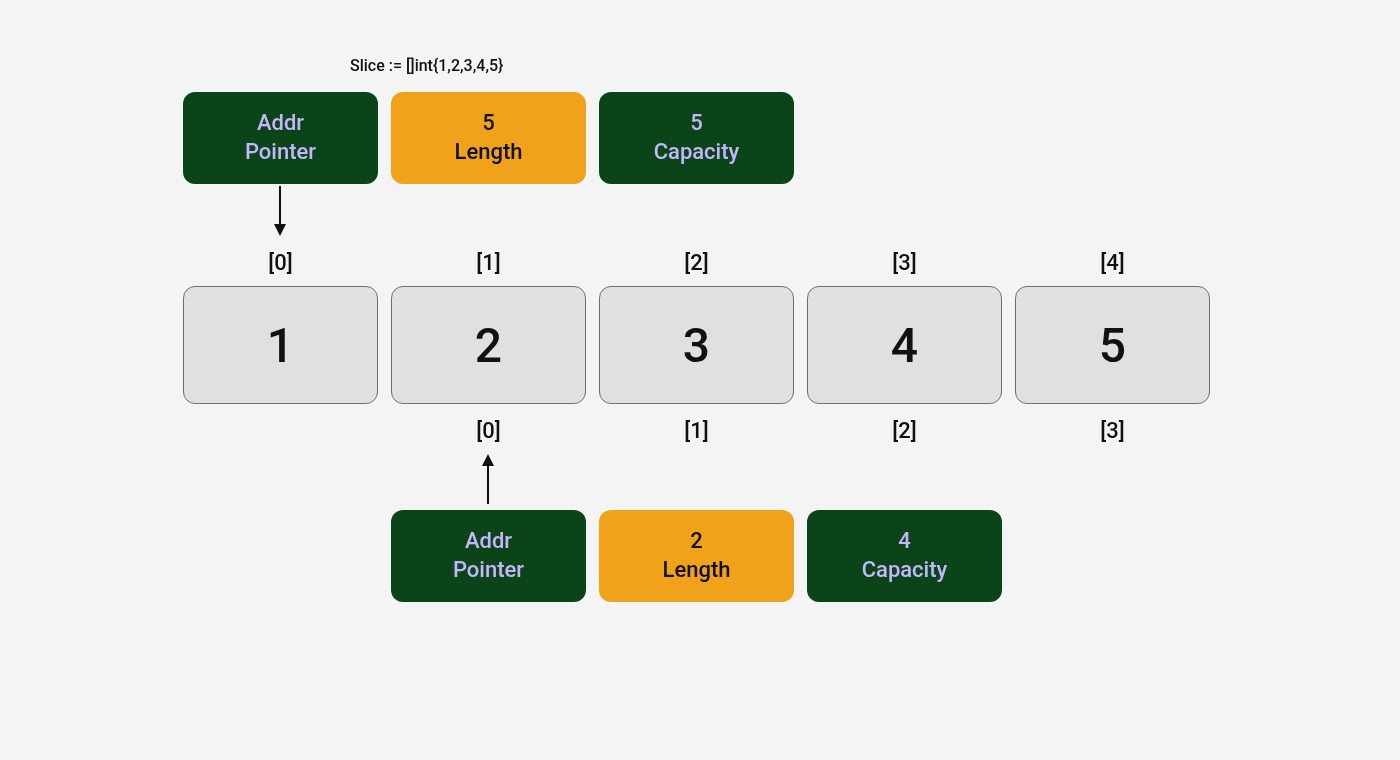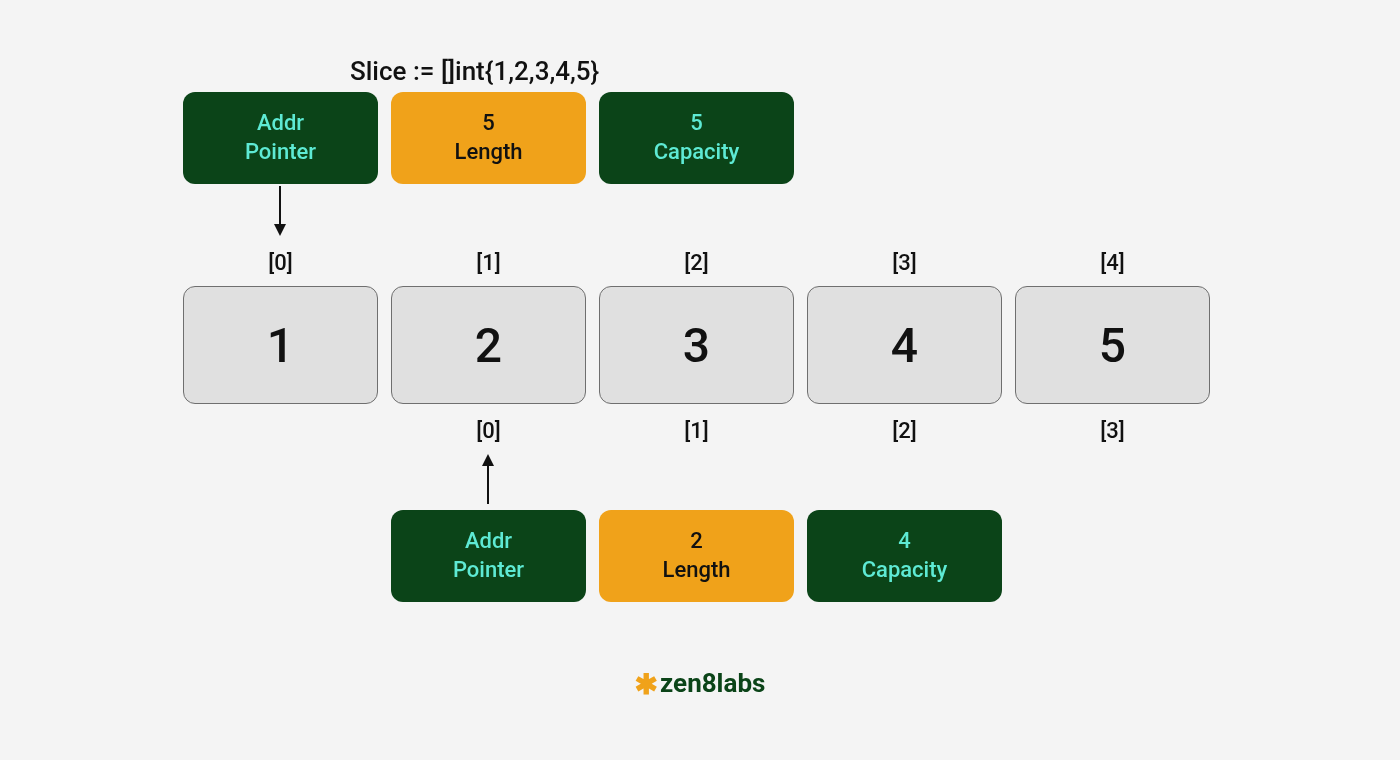--- a/index.html
+++ b/index.html
@@ -29,21 +29,21 @@
     height:92px;
     border-radius:12px;
     display:flex;
     flex-direction:column;
     align-items:center;
     justify-content:center;
     font-size:22px;
     line-height:1.3;
     font-weight:500;
   }
-  .hdr-box.green{background:var(--dark-green);color:#5eead4;}
+  .hdr-box.green{background:var(--dark-green);color:#c4b5fd;}
   .hdr-box.orange{background:var(--orange);color:#111;}
 
   .cell{
     position:absolute;
     width:195px;
     height:118px;
     border-radius:12px;
     background:var(--cell-bg);
     border:1.5px solid var(--cell-border);
     display:flex;
@@ -54,21 +54,21 @@
   }
   .idx-label{
     position:absolute;
     width:195px;
     text-align:center;
     font-size:22px;
     font-weight:500;
   }
   .title-label{
     position:absolute;
-    font-size:26px;
+    font-size:16px;
     font-weight:500;
   }
   .arrow{stroke:#111;stroke-width:2;fill:none;}
   .arrow-head{fill:#111;}
 
   
   .logo{
     position:absolute;
     left:0; right:0;
     text-align:center;
@@ -142,17 +142,14 @@
   <div class="hdr-box orange" style="left:599px;top:510px;">
     <span>2</span>
     <span>Length</span>
   </div>
   <div class="hdr-box green" style="left:807px;top:510px;">
     <span>4</span>
     <span>Capacity</span>
   </div>
 
 
-  <div class="logo" style="top:668px;">
-    <span class="asterisk">✱</span><span>zen8labs</span>
-  </div>
 
 </div>
 
 </body></html>

